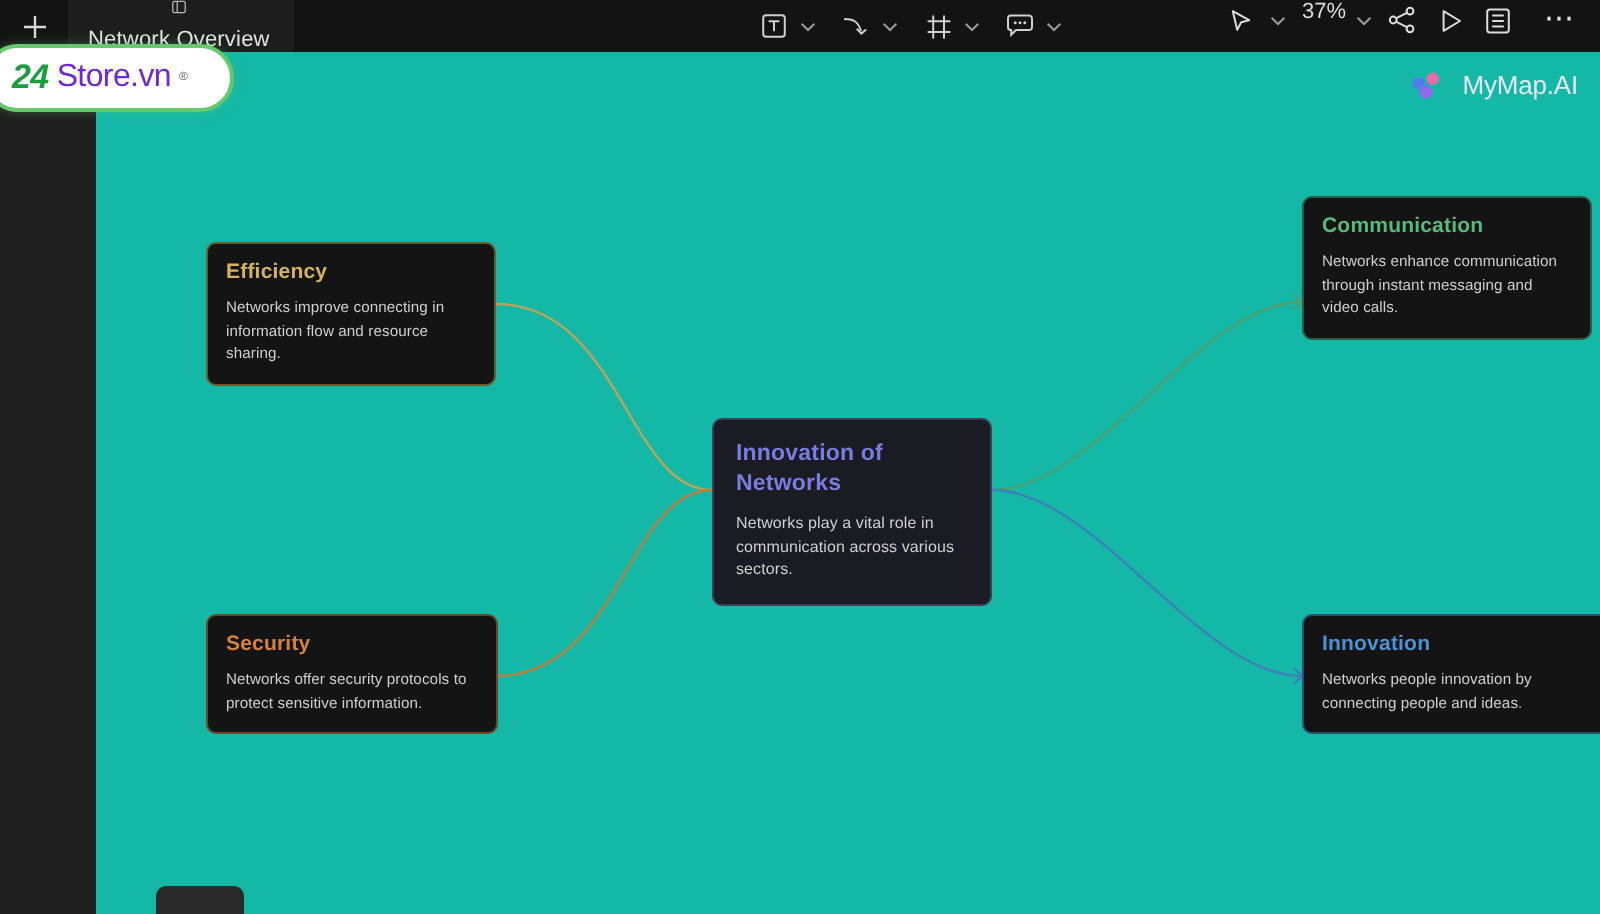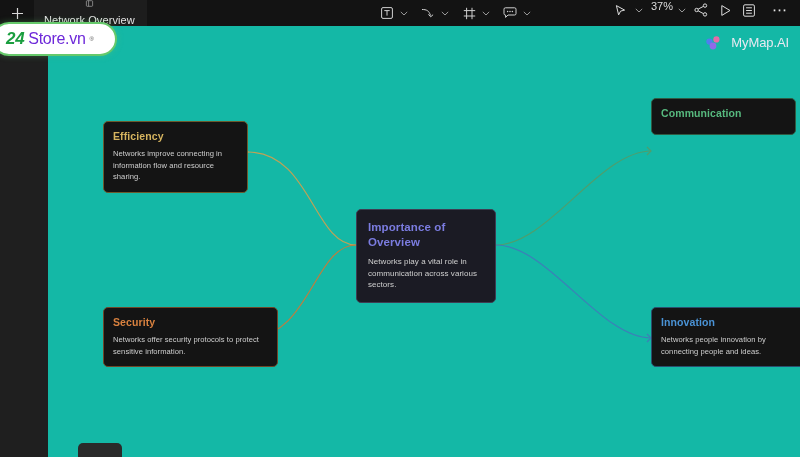--- a/index.html
+++ b/index.html
@@ -376,32 +376,33 @@
         <path d="M448 219 C500 219, 552 312, 603 312" stroke="#3d7fb8" stroke-width="1.2" fill="none"></path>
         <path d="M599 308 L603 312 L599 316" stroke="#3d7fb8" stroke-width="1.2" fill="none"></path>
       </g>
     </svg>
 
     <div class="node" style="left:55px; top:95px; width:145px; border-color:#6b5a2c;">
       <div class="node-title" style="color:#d6b45f;">Efficiency</div>
       <div class="node-body">Networks improve connecting in information flow and resource sharing.</div>
     </div>
 
-    <div class="node" style="left:55px; top:281px; width:175px; border-color:#6e4628;">
+    <div class="node" style="left:55px; top:281px; width:146px; border-color:#6e4628;">
       <div class="node-title" style="color:#d8813f;">Security</div>
       <div class="node-body">Networks offer security protocols to protect sensitive information.</div>
     </div>
 
     <div class="node central" style="left:308px; top:183px; width:140px;">
-      <div class="node-title" style="color:#7b7ce0;">Importance of Overview</div>
+      <div class="node-title" style="color:#7b7ce0;">Innovation of Networks</div>
       <div class="node-body">Networks play a vital role in communication across various sectors.</div>
     </div>
 
     <div class="node" style="left:603px; top:72px; width:145px; border-color:#2f5a42;">
       <div class="node-title" style="color:#57b97e;">Communication</div>
+      <div class="node-body">Networks enhance communication through instant messaging and video calls.</div>
     </div>
 
     <div class="node" style="left:603px; top:281px; width:161px; border-color:#2b4f6e;">
       <div class="node-title" style="color:#4a93d6;">Innovation</div>
       <div class="node-body">Networks people innovation by connecting people and ideas.</div>
     </div>
 
   </div>
 
   <div class="store-badge">

